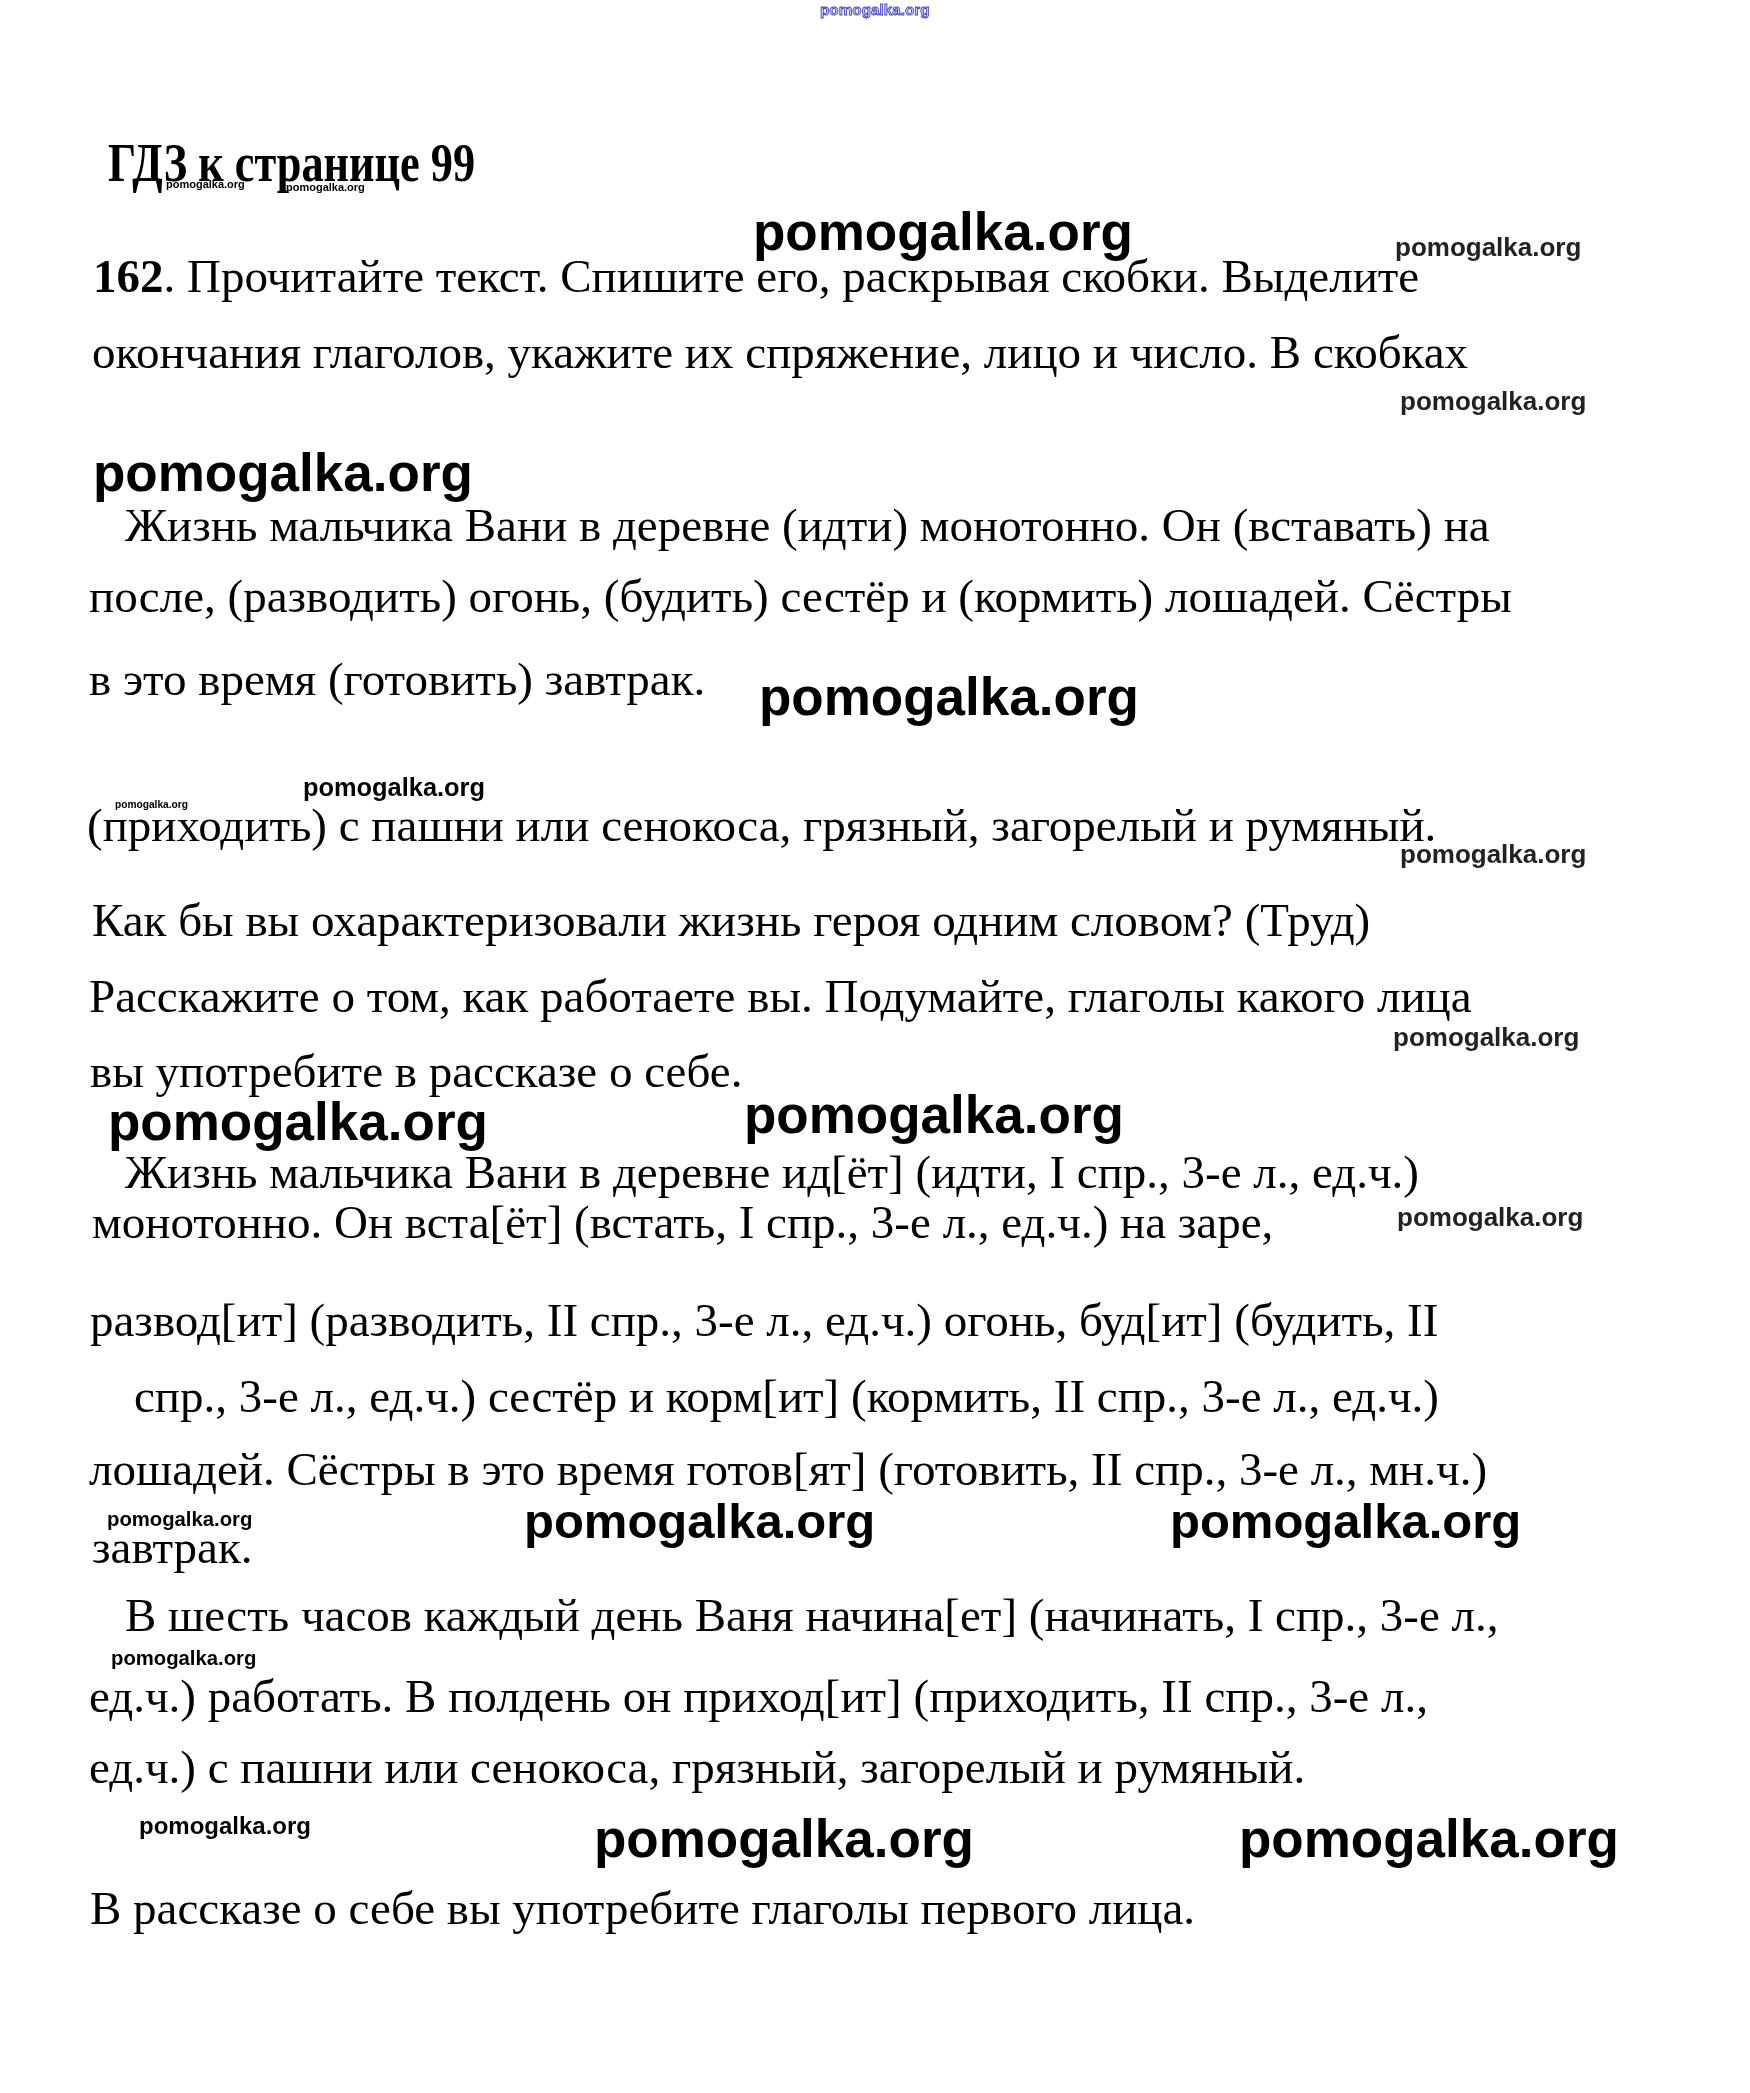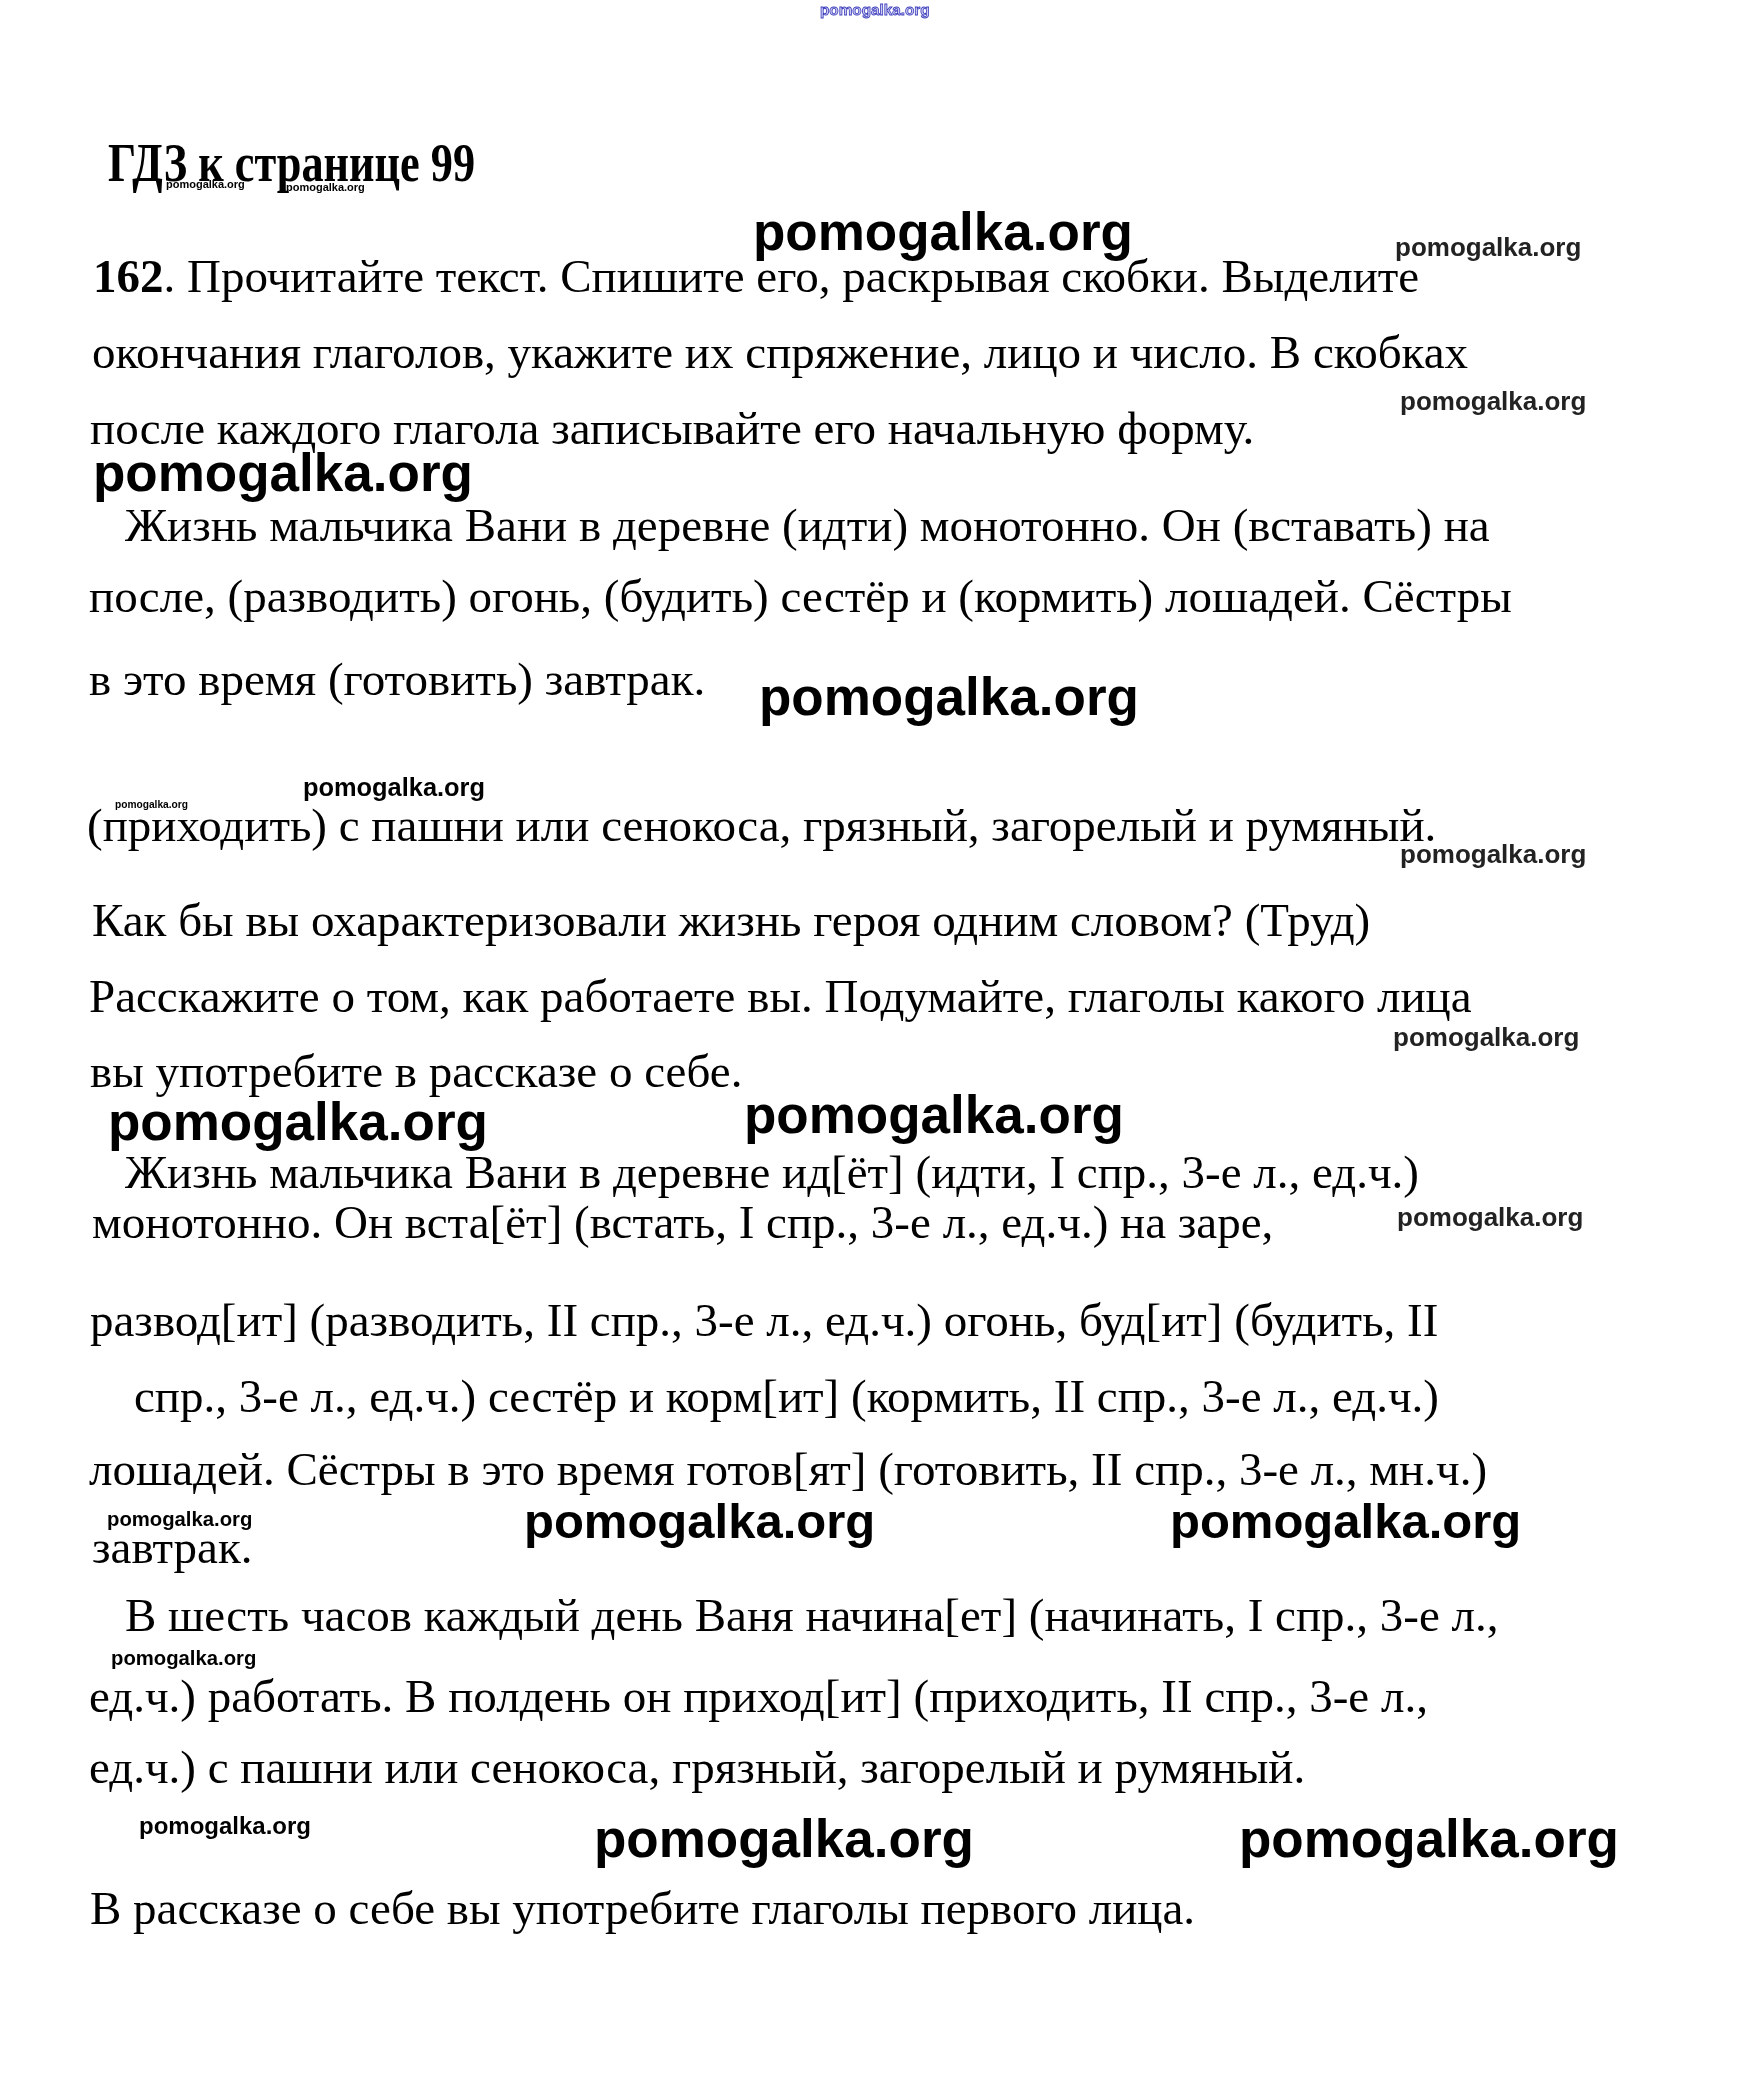--- a/index.html
+++ b/index.html
@@ -81,21 +81,20 @@
   <div class="wm wm-big58" style="left:1170px;top:1497px;">pomogalka.org</div>
   <div class="wm wm-xs" style="left:111px;top:1648px;">pomogalka.org</div>
   <div class="wm wm-small28" style="left:139px;top:1814px;">pomogalka.org</div>
   <div class="wm wm-big" style="left:594px;top:1812px;">pomogalka.org</div>
   <div class="wm wm-big" style="left:1239px;top:1812px;">pomogalka.org</div>
 
   <div class="heading" style="left:108px;top:136px;">ГДЗ к странице 99</div>
 
   <div class="line" style="left:93px;top:253px;"><span class="b">162</span><span>. Прочитайте текст. Спишите его, раскрывая скобки. Выделите</span></div>
   <div class="line" style="left:92px;top:329px;">окончания глаголов, укажите их спряжение, лицо и число. В скобках</div>
-  <div class="line" style="left:90px;top:405px;">после каждого глагола записывайте его начальную форму.</div>
 
   <div class="line" style="left:125px;top:502px;">Жизнь мальчика Вани в деревне (идти) монотонно. Он (вставать) на</div>
   <div class="line" style="left:89px;top:573px;">после, (разводить) огонь, (будить) сестёр и (кормить) лошадей. Сёстры</div>
   <div class="line" style="left:89px;top:656px;">в это время (готовить) завтрак.</div>
   <div class="line" style="left:87px;top:802px;">(приходить) с пашни или сенокоса, грязный, загорелый и румяный.</div>
 
   <div class="line" style="left:89px;top:973px;">Расскажите о том, как работаете вы. Подумайте, глаголы какого лица</div>
   <div class="line" style="left:92px;top:897px;">Как бы вы охарактеризовали жизнь героя одним словом? (Труд)</div>
   <div class="line" style="left:90px;top:1048px;">вы употребите в рассказе о себе.</div>
 

